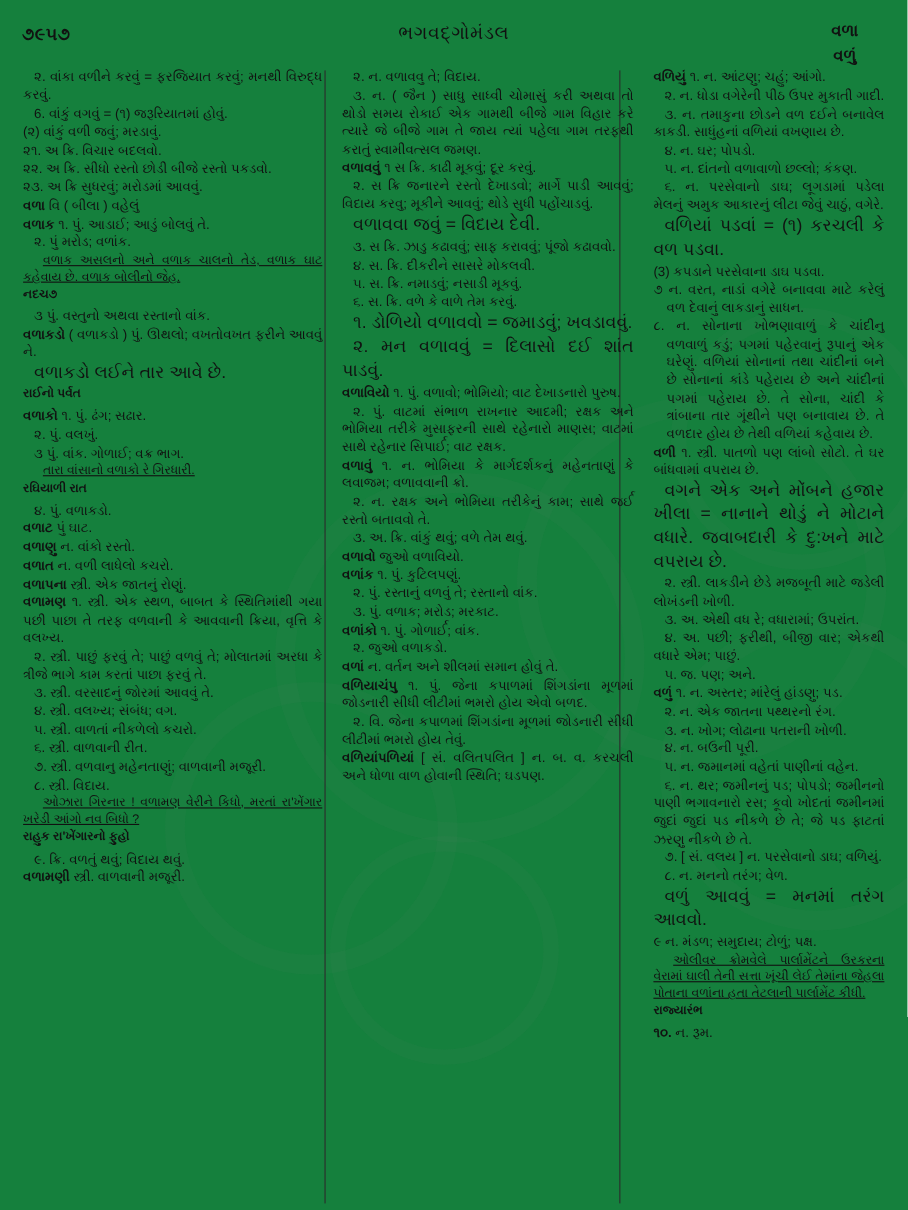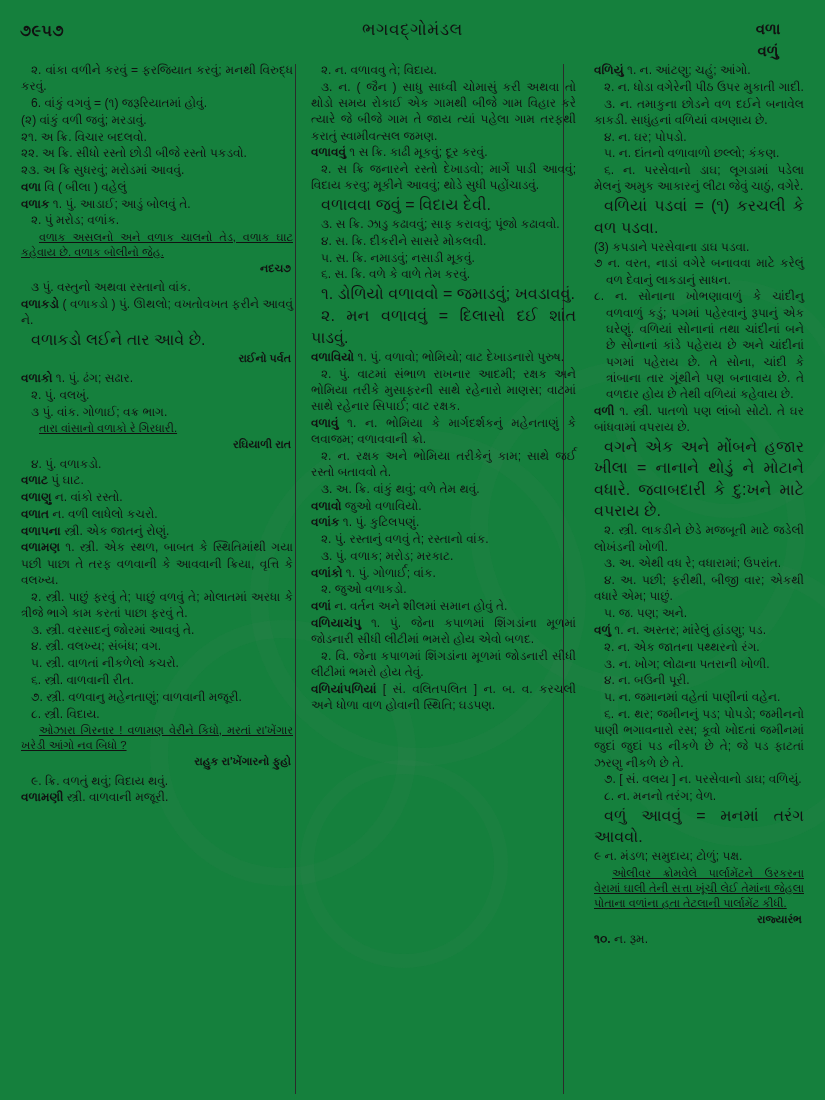--- a/index.html
+++ b/index.html
@@ -115,21 +115,20 @@
     text-indent: 18px;
     font-size: 11.3px;
     margin-top: 1px;
     text-decoration: underline;
   }
   .quote2 {
     text-indent: 10px;
     font-size: 16px;
   }
   .cite {
-    text-align: right;
     font-size: 11.1px;
     font-weight: bold;
     margin: 0 0 4px 0;
     padding-right: 2px;
   }
 </style>
 </head>
 <body>
 
 <div class="page">

